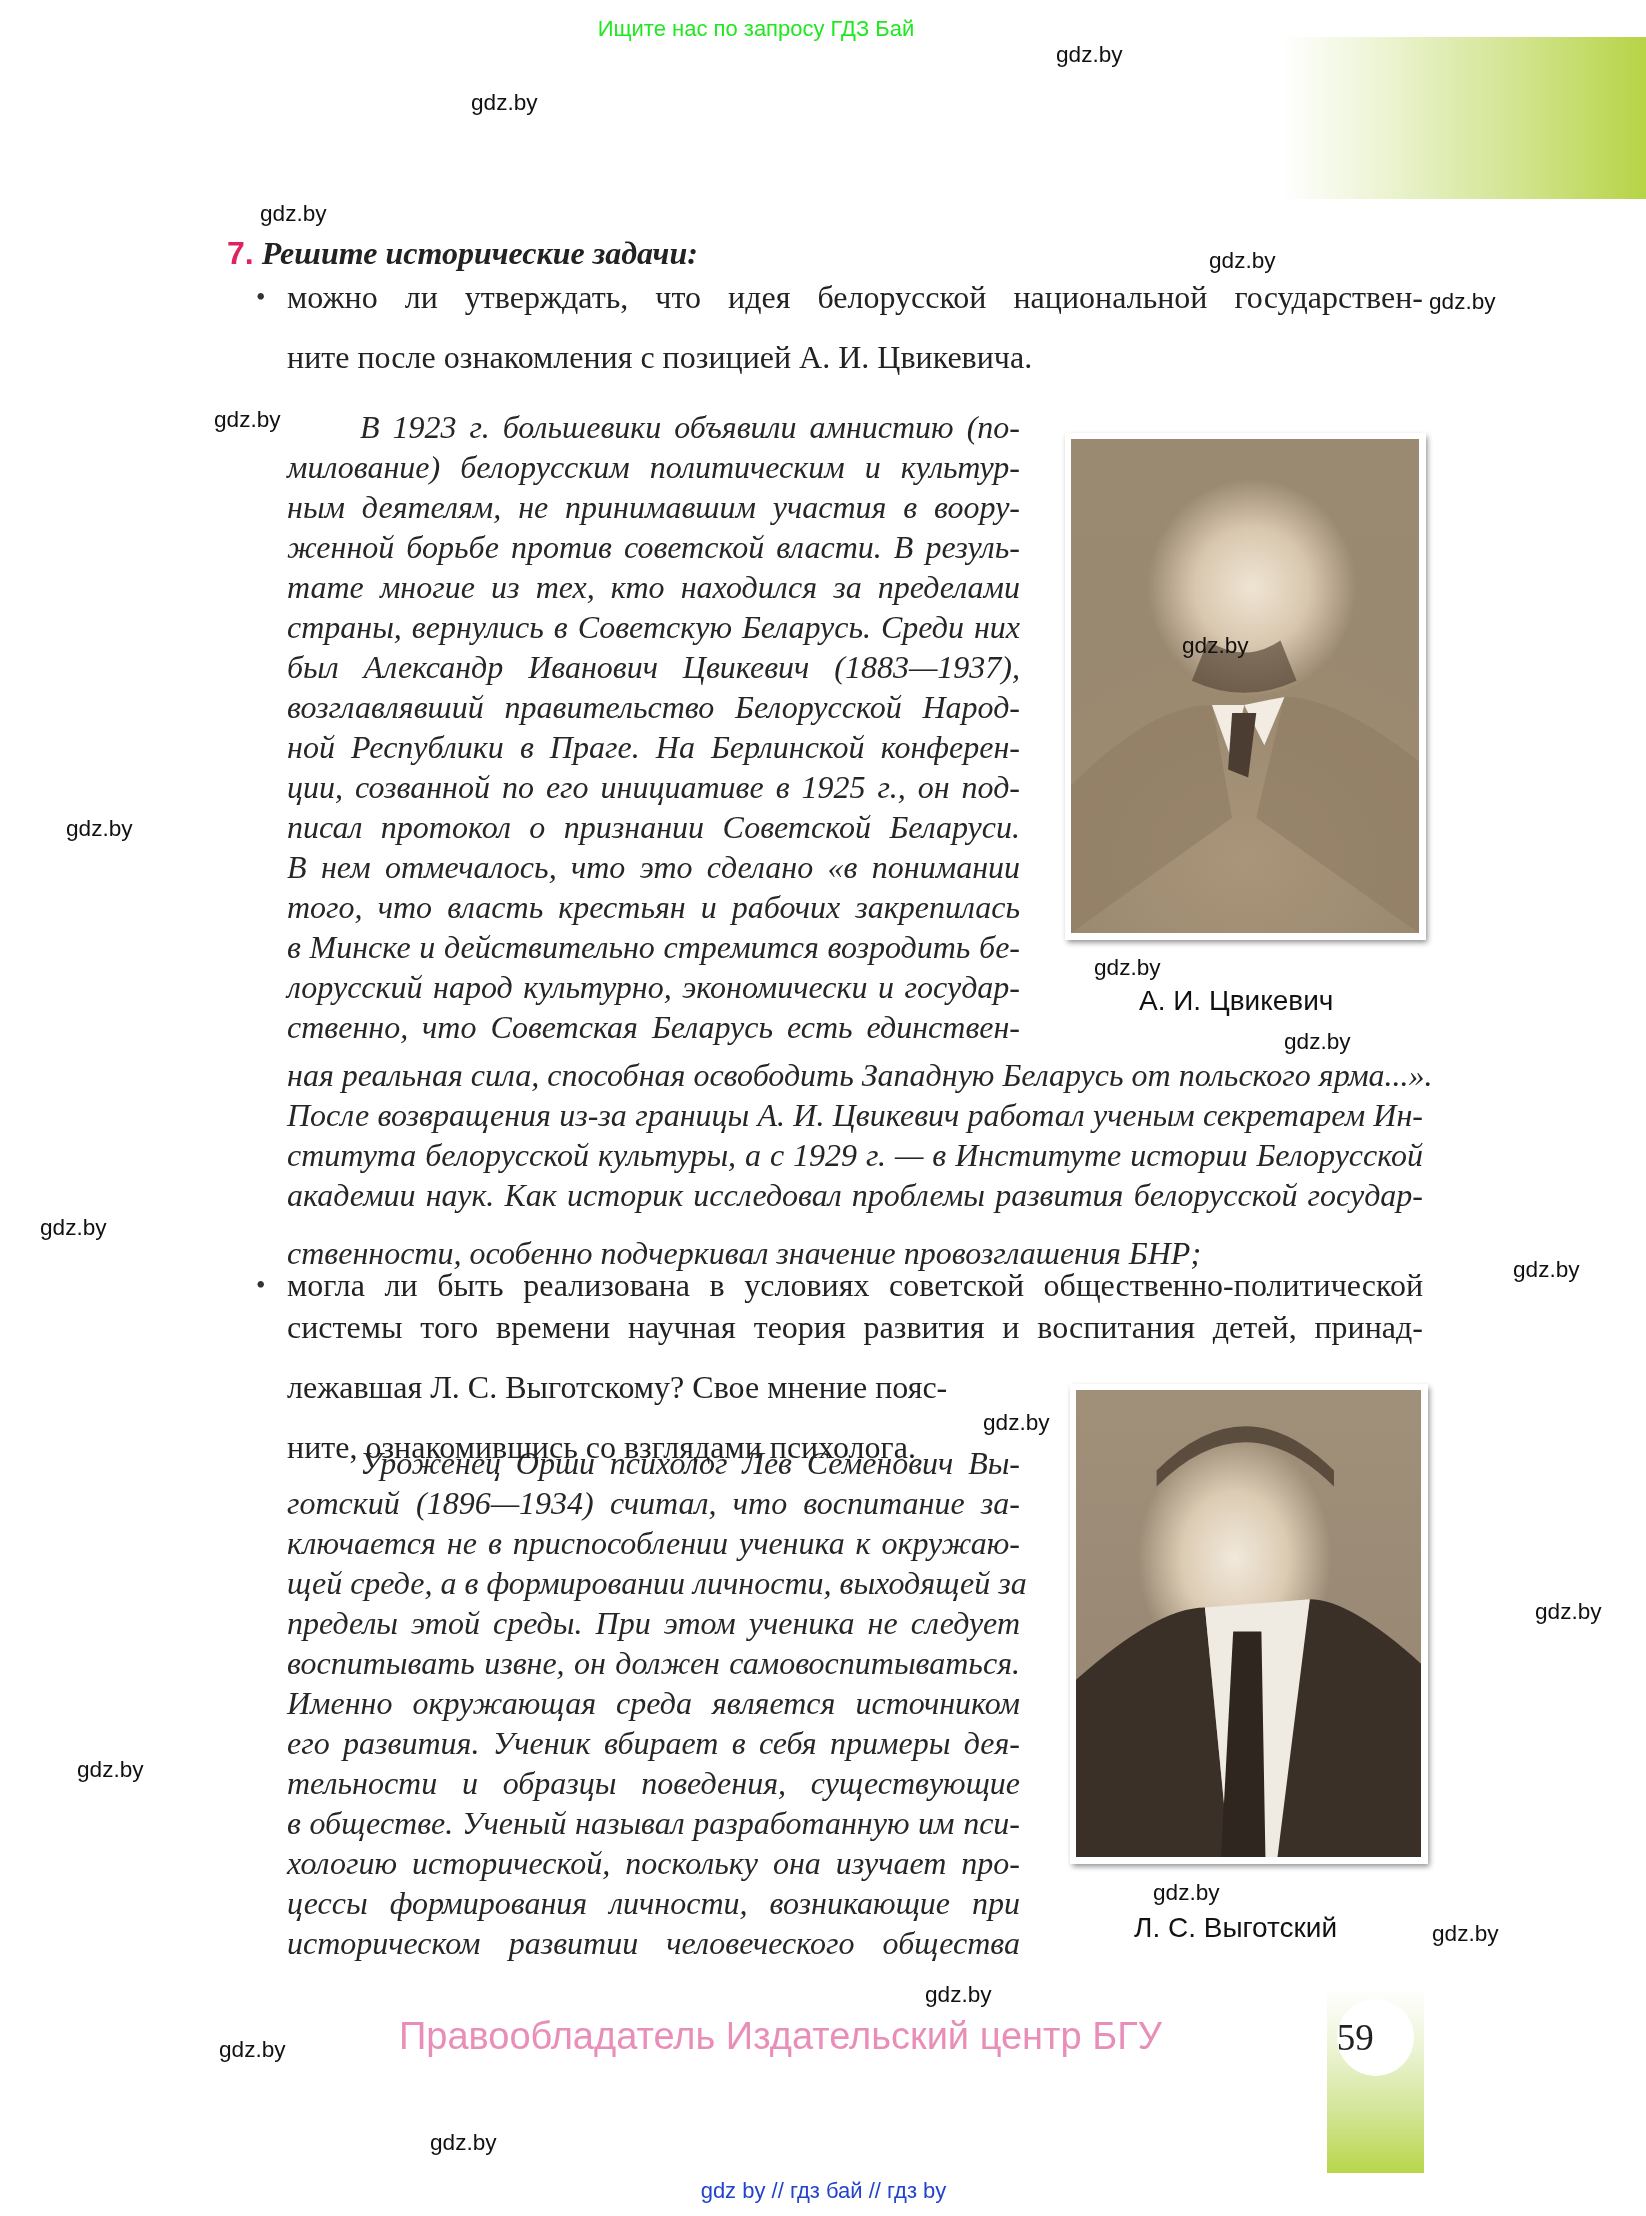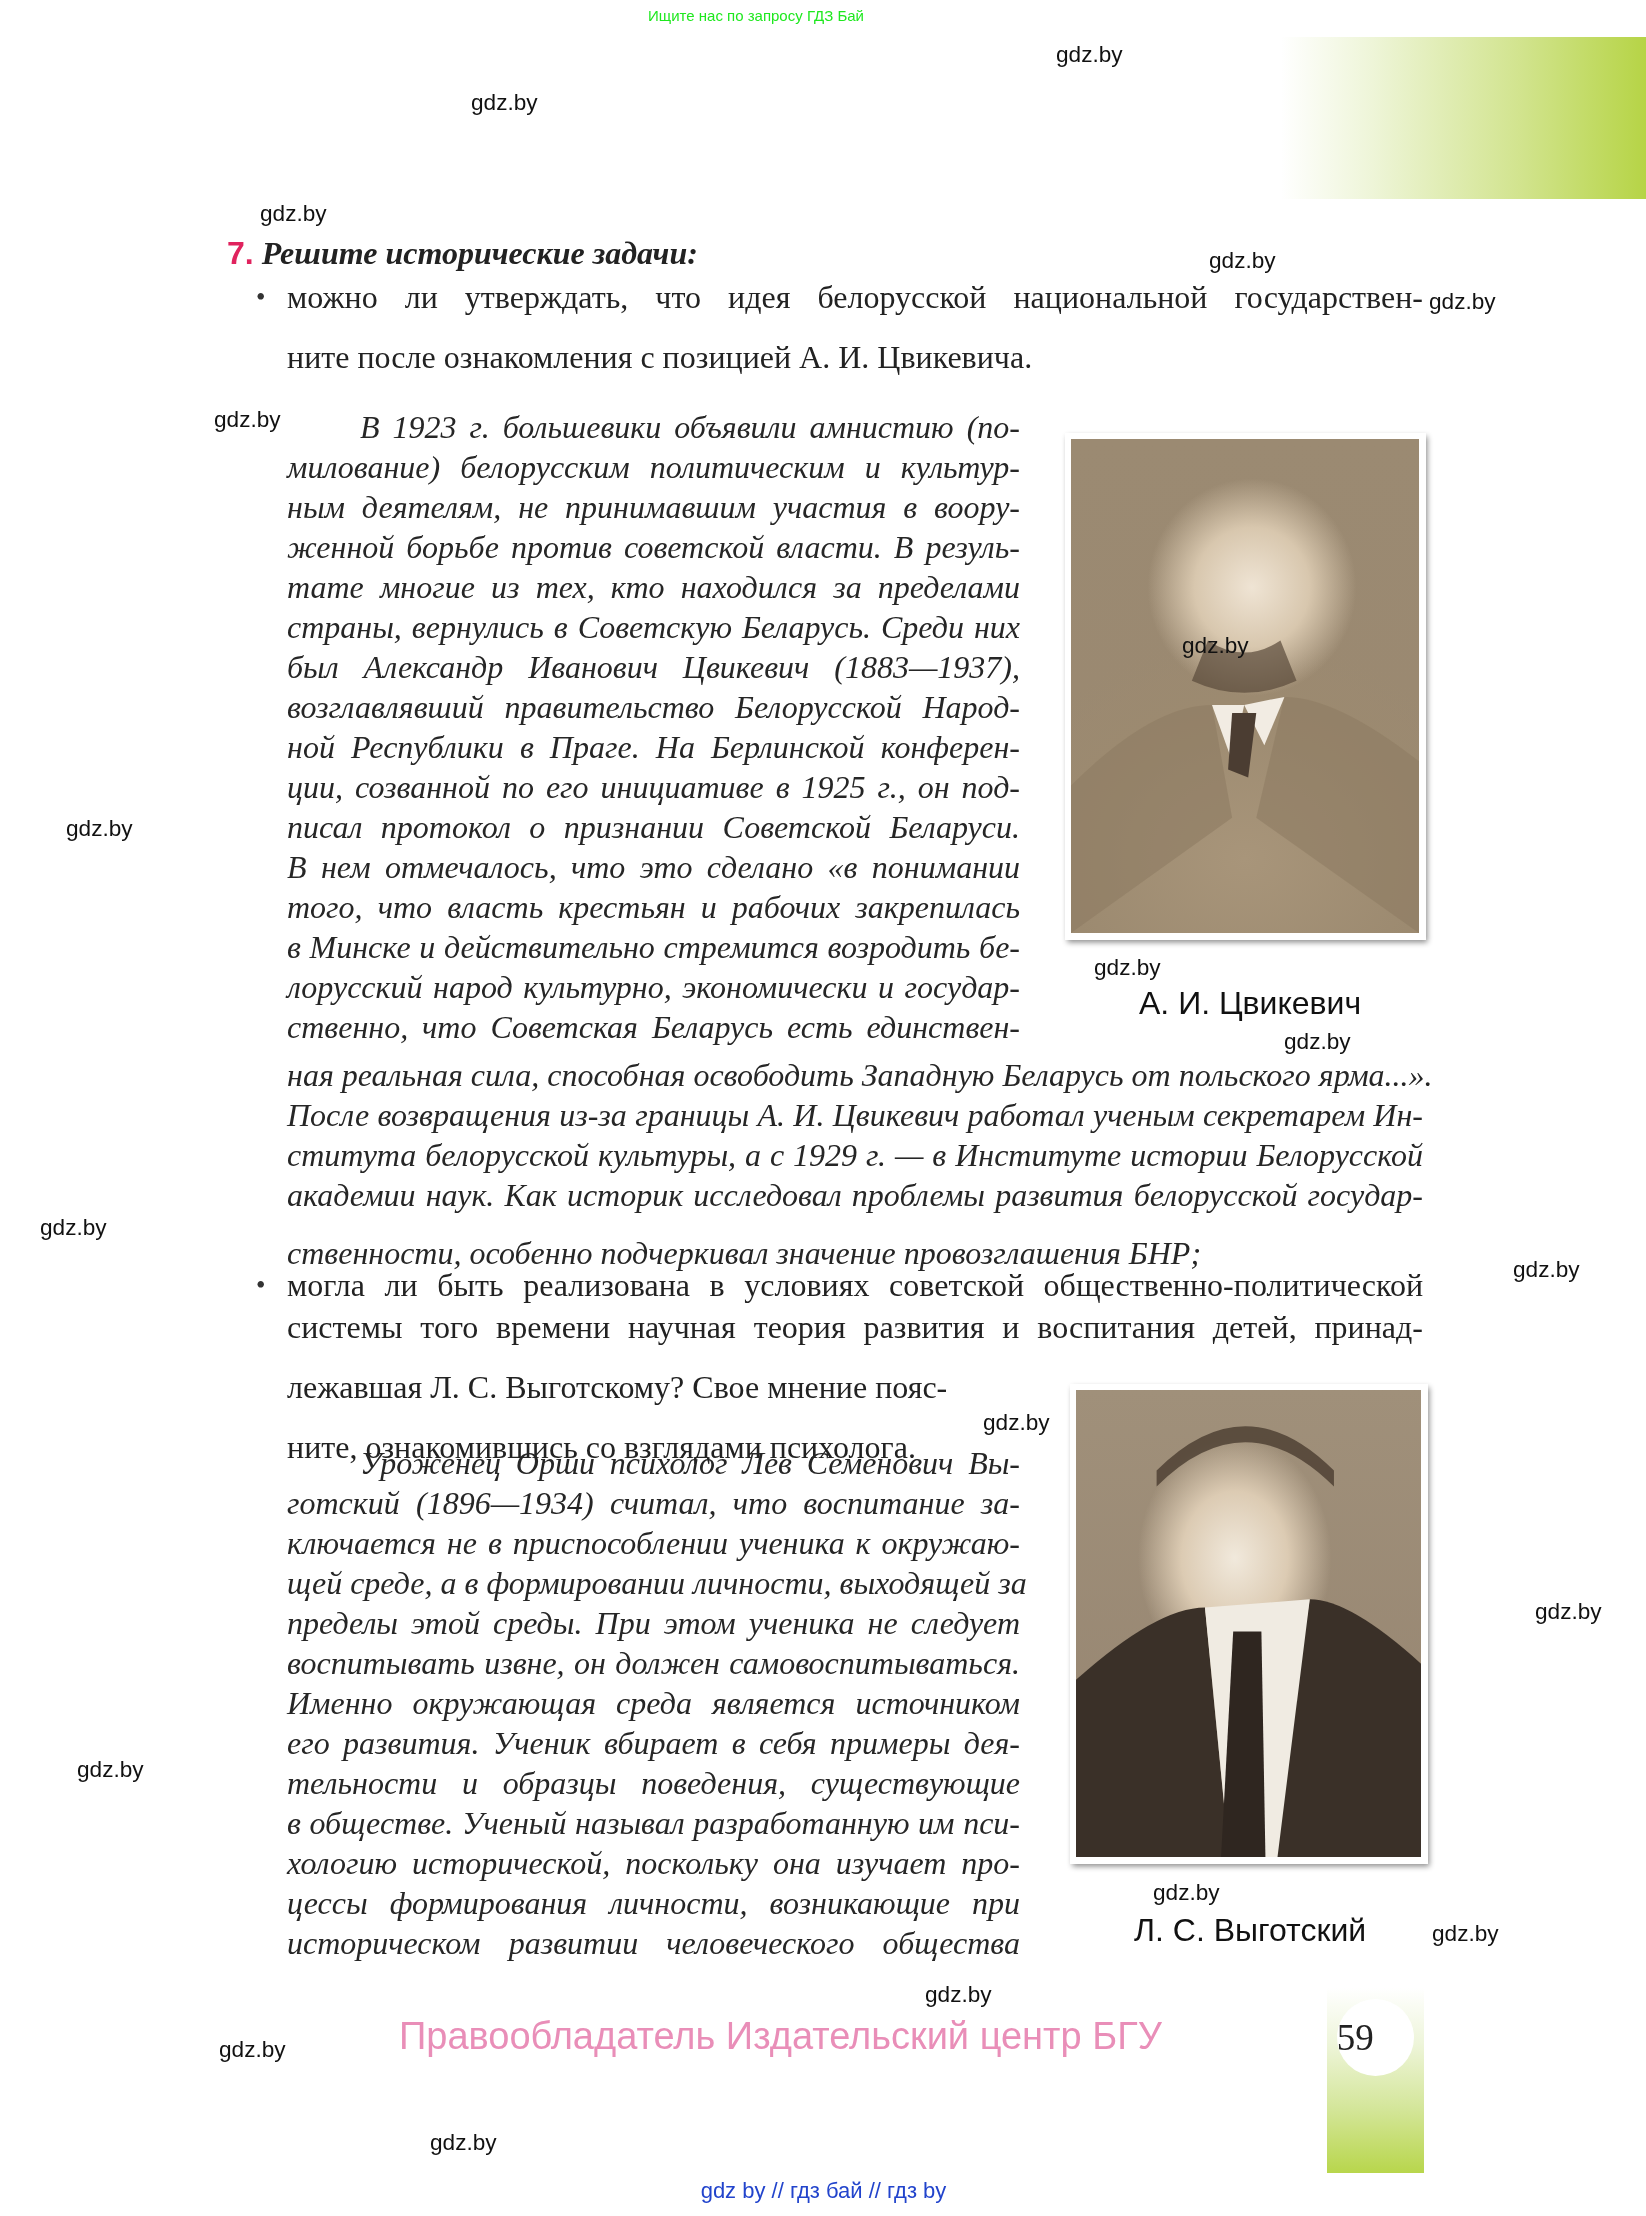--- a/index.html
+++ b/index.html
@@ -2,22 +2,22 @@
 <html style="font-size:13px"><head>
 <meta charset="utf-8">
 <style>
   html, body { margin: 0; padding: 0; background: #ffffff; }
   body {
     width: 1647px; height: 2216px; position: relative; overflow: hidden;
     font-family: "Liberation Serif", "DejaVu Serif", serif; color: #222222;
   }
   .abs { position: absolute; }
   .top-banner {
-    left: 0; top: 7px; width: 1512px; text-align: center;
-    font-family: "Liberation Sans", sans-serif; font-size: 15px; color: #1ee81e;
+    left: 0; top: 16px; width: 1512px; text-align: center;
+    font-family: "Liberation Sans", sans-serif; font-size: 22px; color: #1ee81e;
   }
   .green-bar-top {
     left: 1281px; top: 37px; width: 365px; height: 162px;
     background: linear-gradient(to right, #ffffff 0%, #eef5d8 25%, #d2e48f 65%, #b6d446 100%);
   }
   .wm {
     position: absolute; font-family: "Liberation Sans", "DejaVu Sans", sans-serif;
     font-size: 22.6px; color: #111111; white-space: nowrap; z-index: 5;
   }
   .task-head {
@@ -43,21 +43,21 @@
   }
   .photo-frame {
     position: absolute; background: #ffffff; padding: 6.4px;
     box-shadow: 2.4px 3.2px 5.6px rgba(0,0,0,0.45);
   }
   .photo {
     width: 100%; height: 100%; position: relative; overflow: hidden;
   }
   .caption {
     position: absolute; font-family: "Liberation Sans", "DejaVu Sans", sans-serif;
-    font-size: 32px; color: #111111; white-space: nowrap;
+    font-size: 28px; color: #111111; white-space: nowrap;
   }
   .copyright {
     left: 399px; top: 2015px; font-family: "Liberation Sans", sans-serif;
     font-size: 38px; color: #e98eb8; white-space: nowrap;
   }
   .page-bar {
     left: 1327px; top: 1988px; width: 97px; height: 185px;
     background: linear-gradient(to bottom, #ffffff 0%, #eef5da 30%, #d4e69a 65%, #b8d64c 100%);
   }
   .page-circle {

